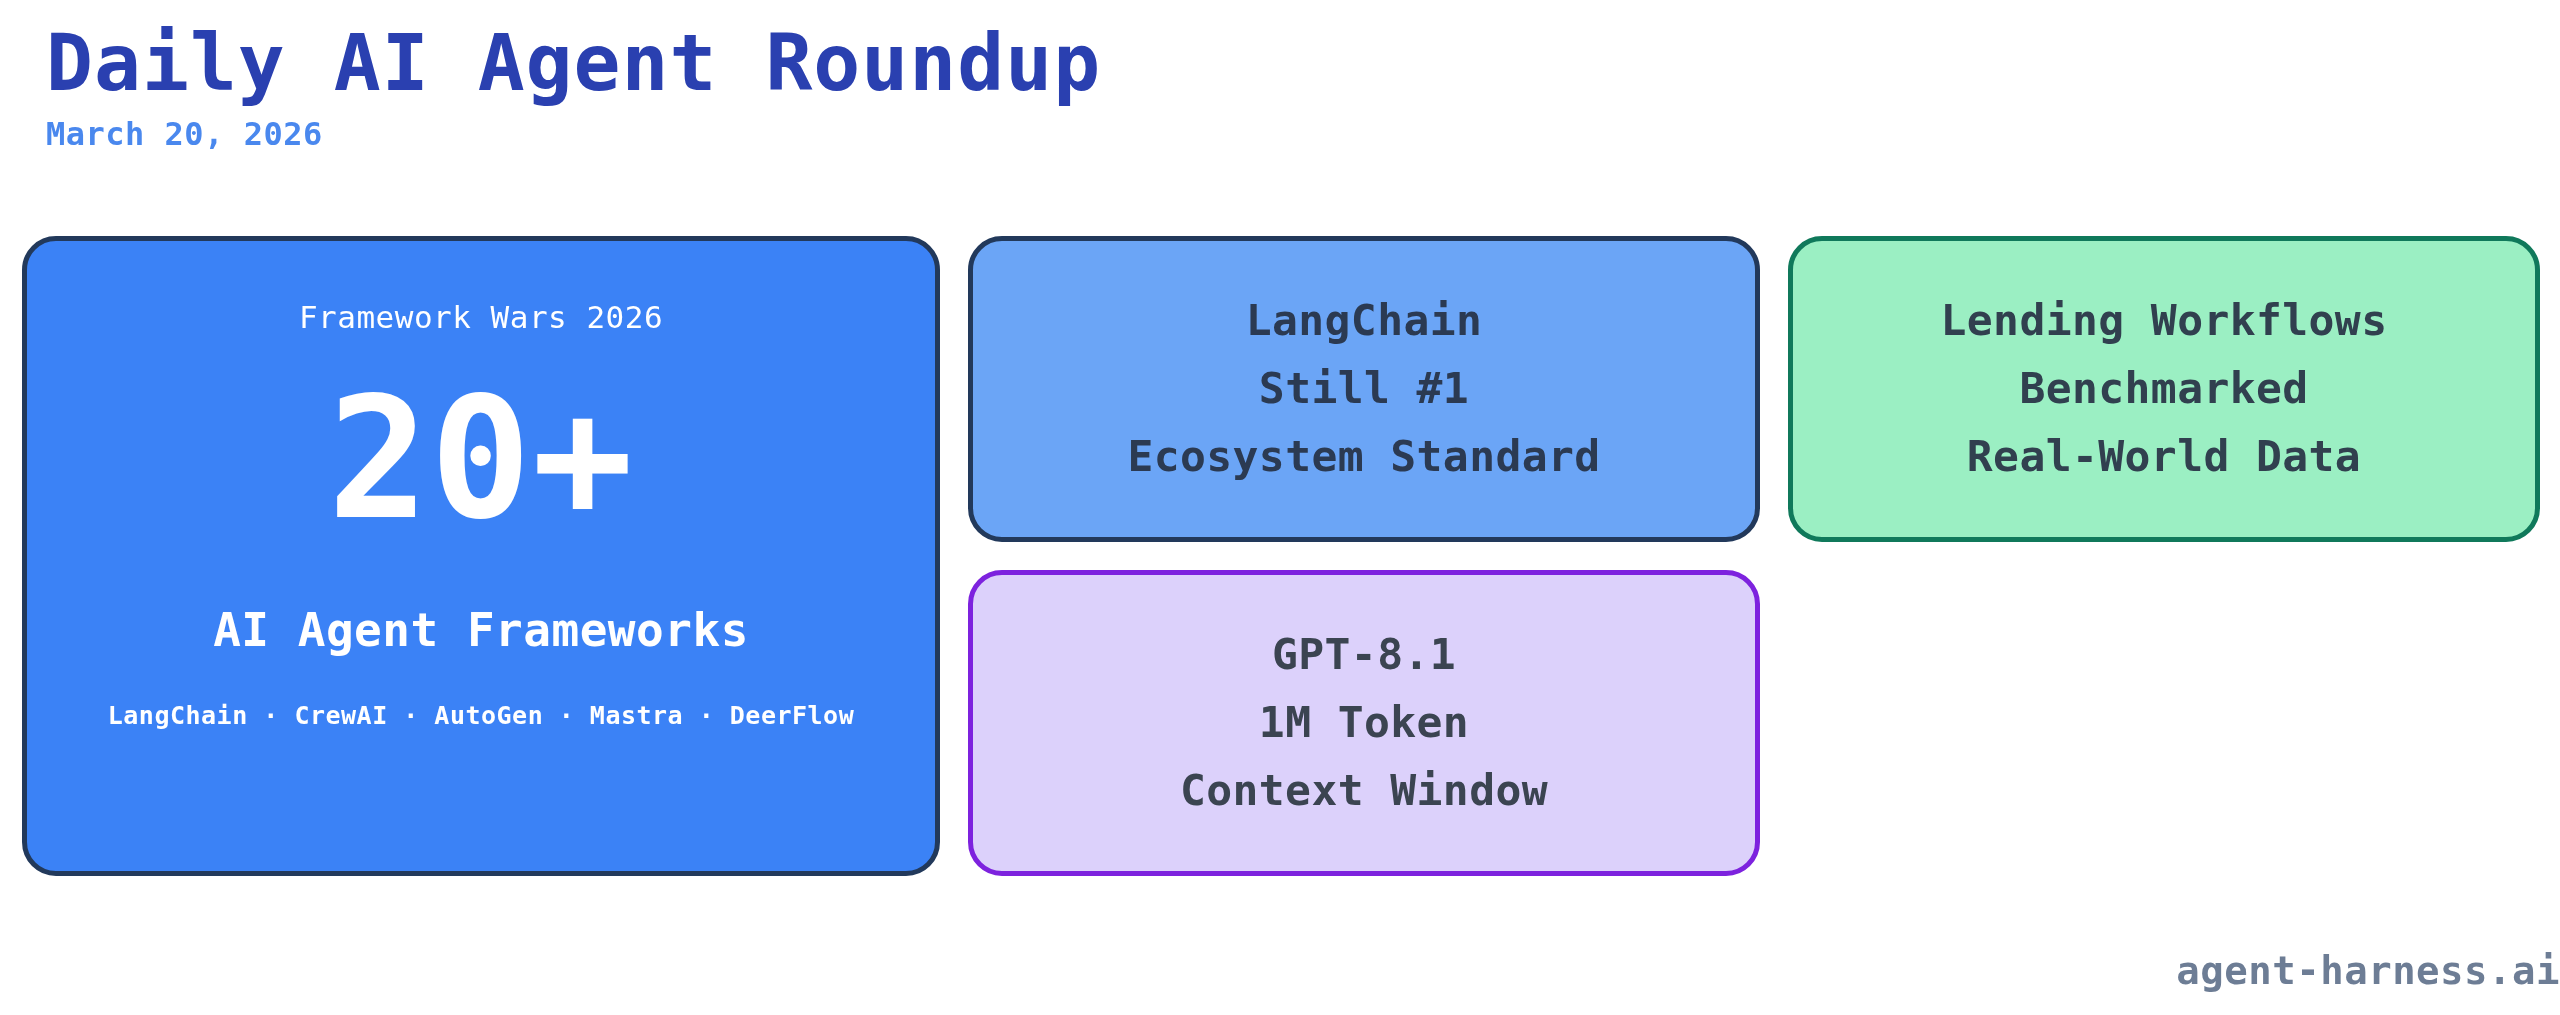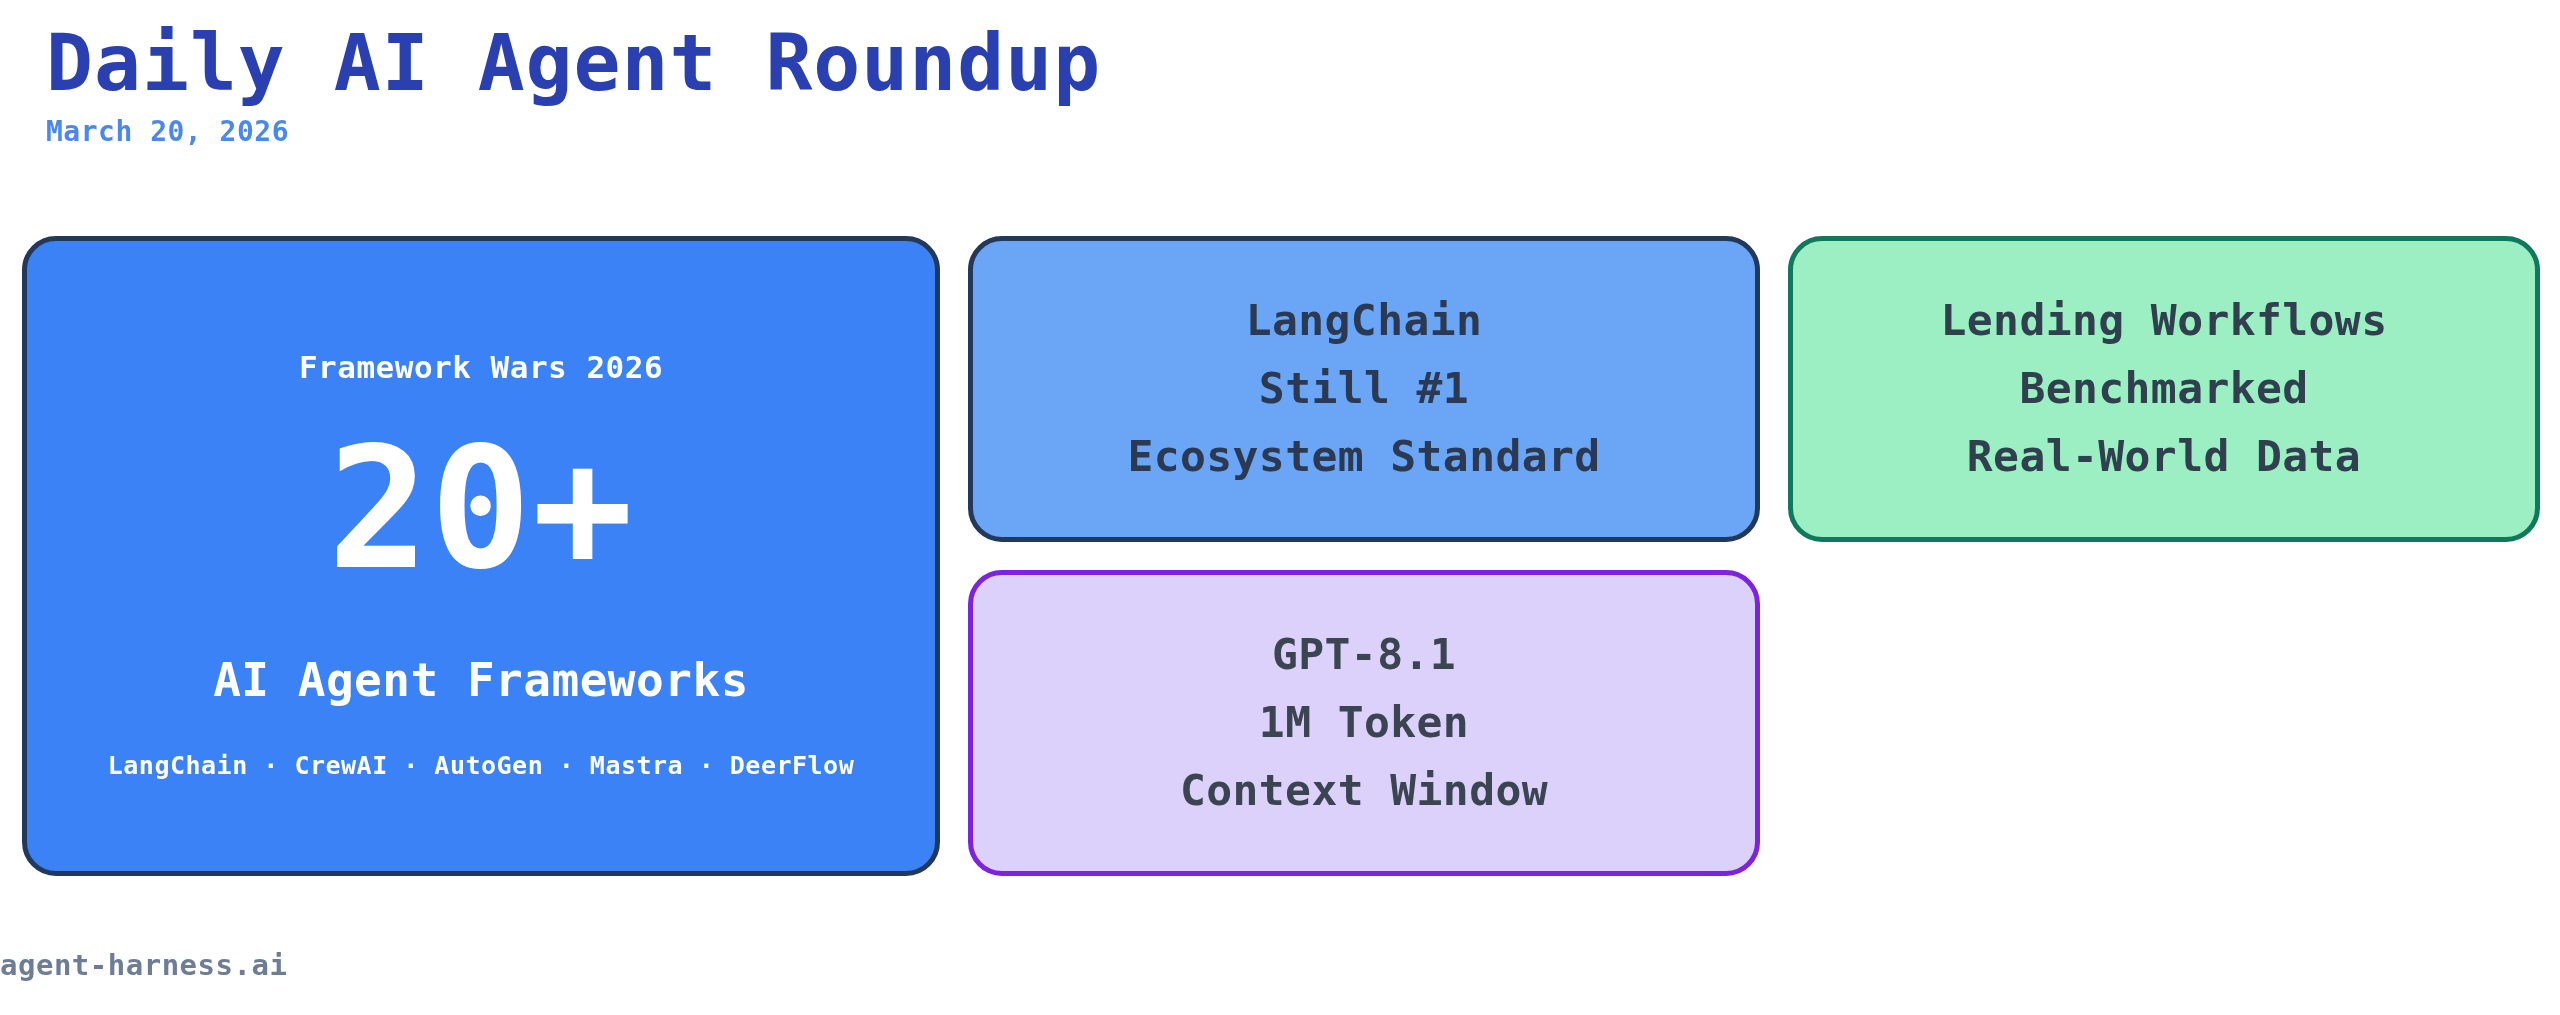--- a/index.html
+++ b/index.html
@@ -30,21 +30,21 @@
     font-size: 78px;
     font-weight: 700;
     letter-spacing: 1px;
     color: #2A40B0;
     line-height: 1.06;
     white-space: nowrap;
   }
 
   .page-subtitle {
     margin-top: 10px;
-    font-size: 28px;
+    font-size: 32px;
     font-weight: 700;
     letter-spacing: 0.5px;
     color: #4A88EE;
     white-space: nowrap;
   }
 
   
   .grid {
     position: absolute;
     left: 22px;
@@ -74,23 +74,23 @@
     grid-row: 1 / span 2;
     grid-column: 1;
     background: #3B82F6;
     border-color: #22395B;
     border-width: 5px;
     padding: 40px 26px 44px;
     justify-content: flex-start;
   }
 
   .hero-eyebrow {
-    margin-top: 68px;
+    margin-top: 18px;
     font-size: 31px;
-    font-weight: 700;
+    font-weight: 400;
     color: #FFFFFF;
     letter-spacing: 0.5px;
   }
 
   .hero-number {
     margin-top: 40px;
     font-size: 168px;
     font-weight: 700;
     color: #FFFFFF;
     line-height: 1;
@@ -139,22 +139,22 @@
 
   .tile-gpt      { background: #DCD1FB; border-color: #7D22DE; }
   .tile-gpt .tile-line { color: #3B4451; }
 
   
   .footer {
     position: absolute;
     left: 0;
     top: 948px;
     width: 2560px;
-    text-align: left;
-    font-size: 29px;
+    text-align: right;
+    font-size: 39px;
     font-weight: 700;
     letter-spacing: 0.5px;
     color: #6D7D95;
   }
 </style>
 </head>
 <body>
 
 <div class="page">
 

